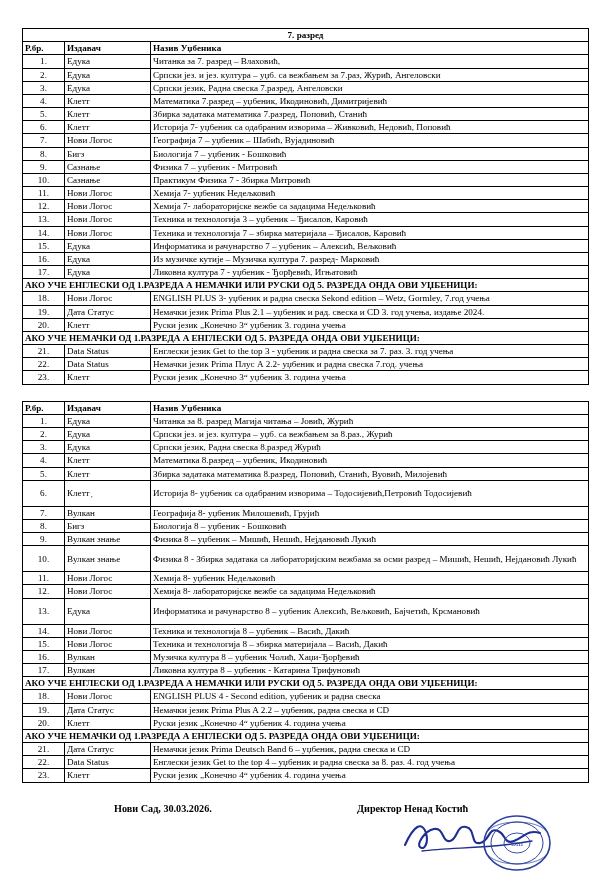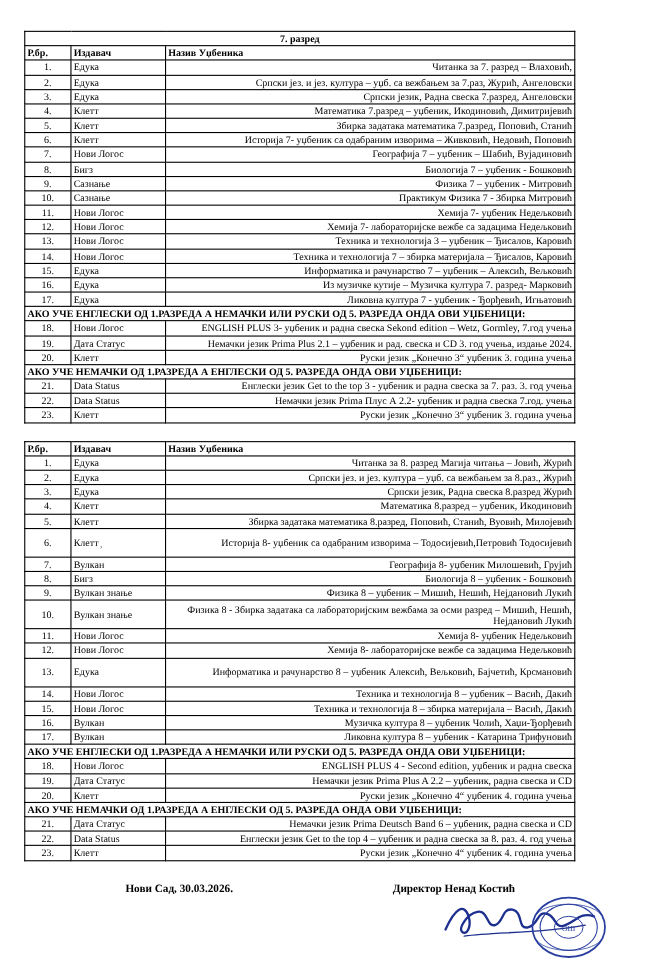--- a/index.html
+++ b/index.html
@@ -15,34 +15,34 @@
     position: relative;
     overflow: hidden;
   }
   .page {
     padding: 28px 22px 0 22px;
     box-sizing: border-box;
     width: 611px;
   }
   table.grade-table {
     border-collapse: collapse;
-    width: 501px;
+    width: 567px;
     table-layout: fixed;
     margin: 0 0 16px 0;
   }
   table.grade-table td, table.grade-table th {
     border: 1px solid #000;
     font-size: 9.1px;
     line-height: 1.12;
     padding: 1px 2px;
     vertical-align: middle;
   }
   .col-num { width: 42px; text-align: center; }
   .col-pub { width: 86px; text-align: left; }
-  .col-title { text-align: right; }
+  .col-title { text-align: left; }
   .tbl-title {
     text-align: center;
     font-weight: bold;
     font-size: 9.6px;
     padding: 2px 0;
   }
   .hdr {
     text-align: left;
     font-weight: bold;
     font-size: 9.4px;

